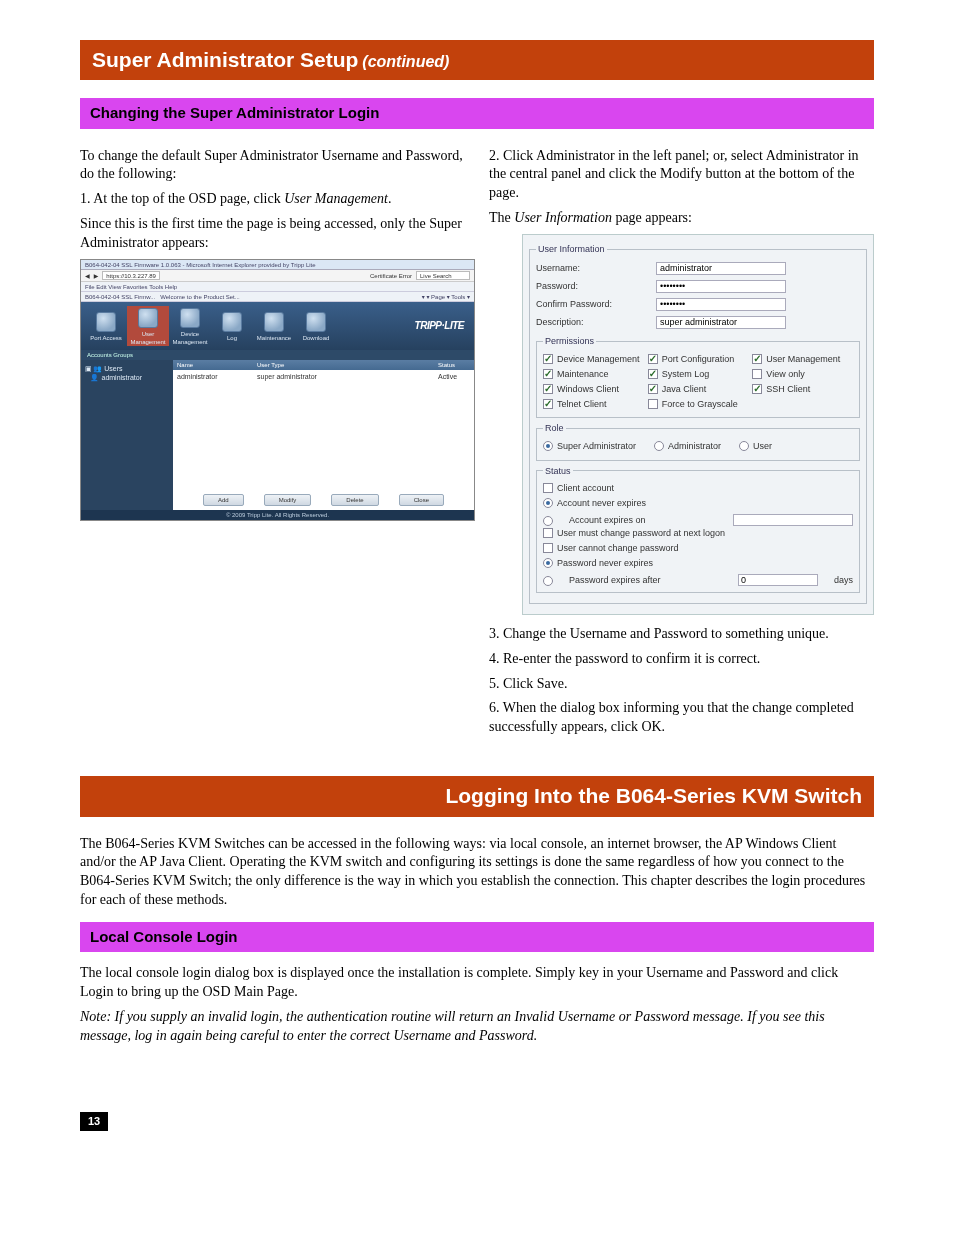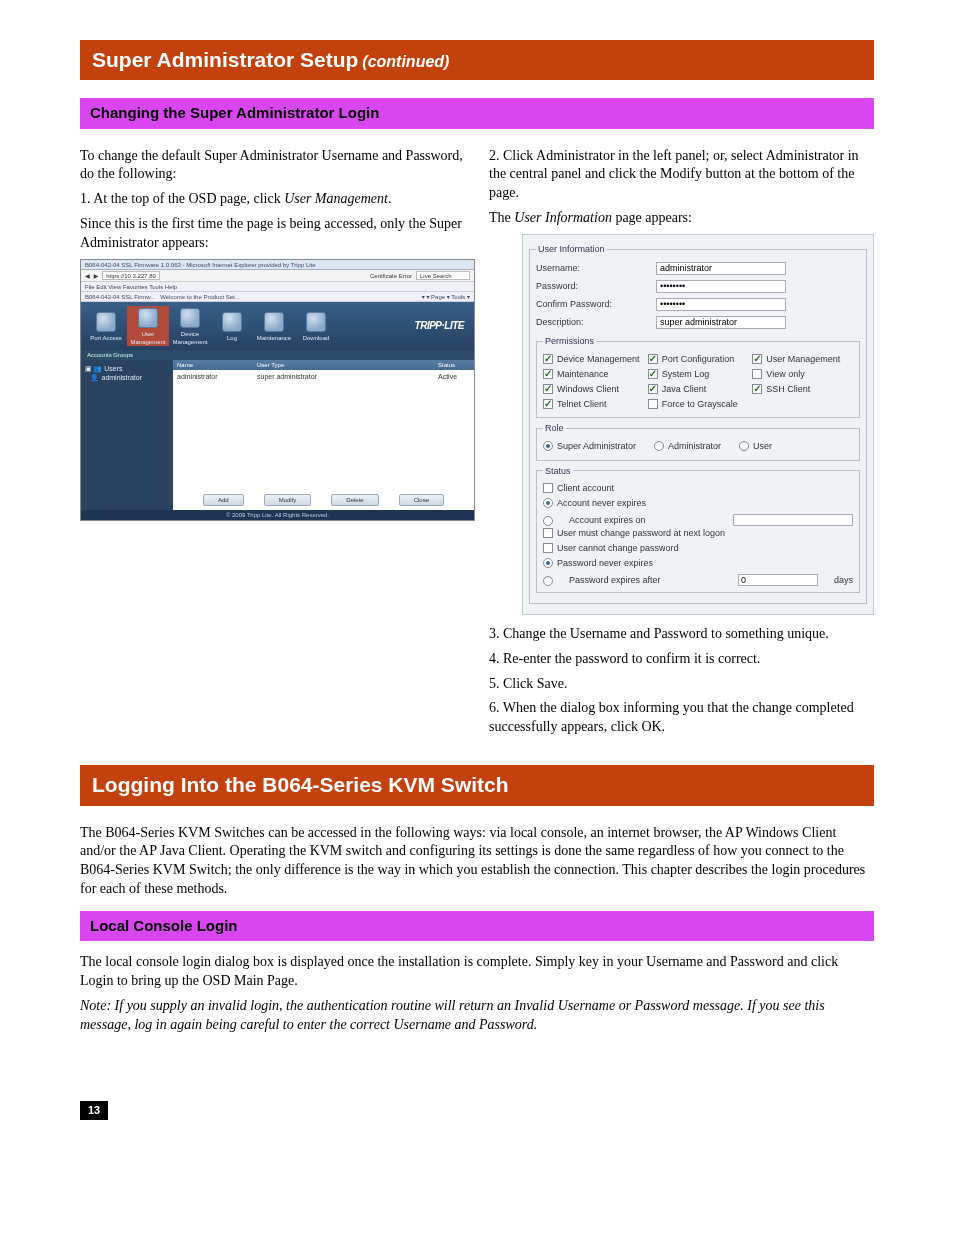--- a/index.html
+++ b/index.html
@@ -400,21 +400,21 @@
       </fieldset>
     </div>
 
     <p>3. Change the Username and Password to something unique.</p>
     <p>4. Re-enter the password to confirm it is correct.</p>
     <p>5. Click Save.</p>
     <p>6. When the dialog box informing you that the change completed successfully appears, click OK.</p>
   </div>
 </div>
 
-<div class="black-bar" style="margin-top:22px;">
+<div class="black-bar" style="margin-top:33px;text-align:right;">
   <span class="main">Logging Into the B064-Series KVM Switch</span>
 </div>
 
 <p>The B064-Series KVM Switches can be accessed in the following ways: via local console, an internet browser, the AP Windows Client and/or the AP Java Client. Operating the KVM switch and configuring its settings is done the same regardless of how you connect to the B064-Series KVM Switch; the only difference is the way in which you establish the connection. This chapter describes the login procedures for each of these methods.</p>
 
 <div class="gray-bar">Local Console Login</div>
 
 <p>The local console login dialog box is displayed once the installation is complete. Simply key in your Username and Password and click Login to bring up the OSD Main Page.</p>
 <p class="note">Note: If you supply an invalid login, the authentication routine will return an Invalid Username or Password message. If you see this message, log in again being careful to enter the correct Username and Password.</p>
 

